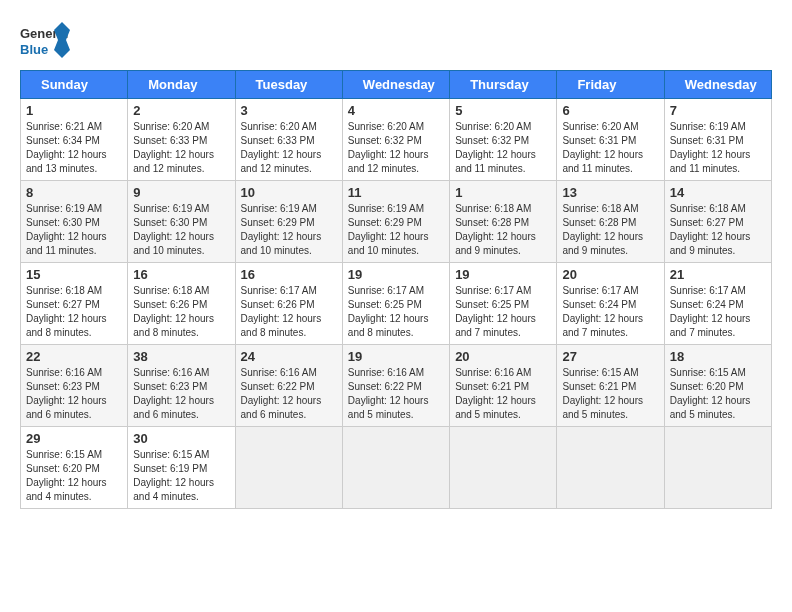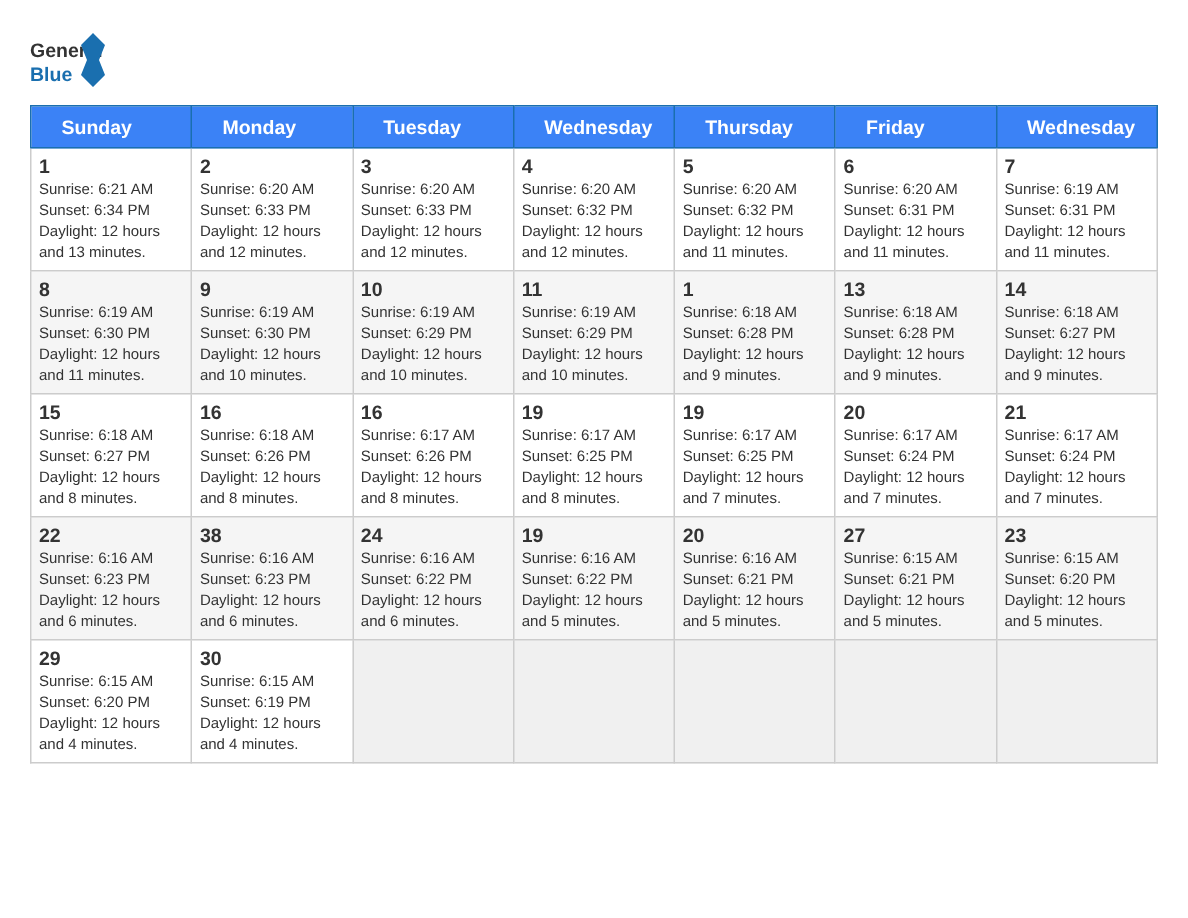--- a/index.html
+++ b/index.html
@@ -212,21 +212,21 @@
         </td>
         <td>
           <span class="day-num">20</span>
           <div class="day-info">Sunrise: 6:16 AM<br>Sunset: 6:21 PM<br>Daylight: 12 hours and 5 minutes.</div>
         </td>
         <td>
           <span class="day-num">27</span>
           <div class="day-info">Sunrise: 6:15 AM<br>Sunset: 6:21 PM<br>Daylight: 12 hours and 5 minutes.</div>
         </td>
         <td>
-          <span class="day-num">23</span>
+          <span class="day-num">18</span>
           <div class="day-info">Sunrise: 6:15 AM<br>Sunset: 6:20 PM<br>Daylight: 12 hours and 5 minutes.</div>
         </td>
       </tr>
       <tr>
         <td>
           <span class="day-num">29</span>
           <div class="day-info">Sunrise: 6:15 AM<br>Sunset: 6:20 PM<br>Daylight: 12 hours and 4 minutes.</div>
         </td>
         <td>
           <span class="day-num">30</span>

